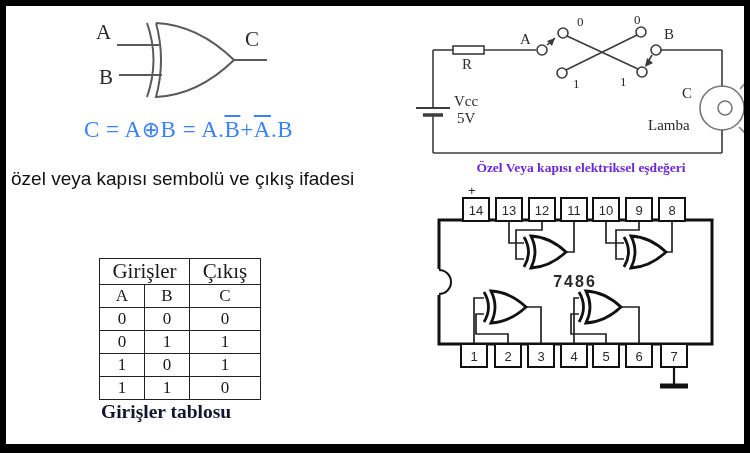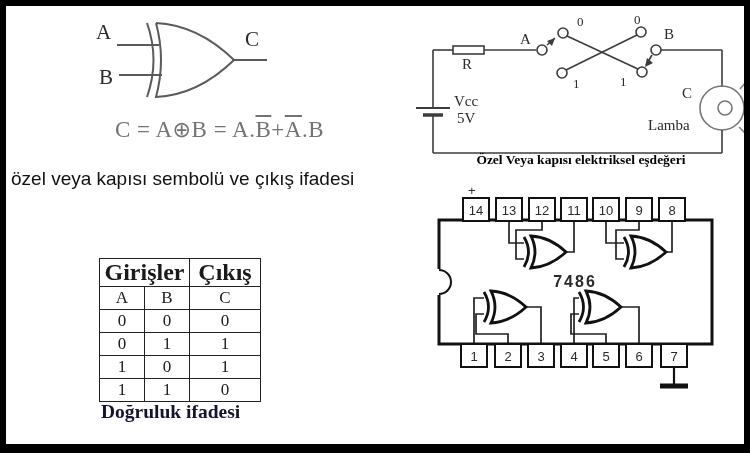--- a/index.html
+++ b/index.html
@@ -5,43 +5,43 @@
   html,body{margin:0;padding:0;background:#888;}
   *{box-sizing:border-box;}
   #stage{
     position:relative;width:750px;height:453px;background:#fff;
     border:6px solid #000;border-bottom-width:9px;overflow:hidden;
     font-family:"Liberation Serif",serif;color:#1a1a1a;
   }
   .abs{position:absolute;}
   
   .formula{
-    left:78px;top:111px;width:240px;text-align:right;
-    font-size:23px;color:#737373;letter-spacing:.5px;white-space:nowrap;
+    left:78px;top:111px;width:240px;text-align:left;
+    font-size:23px;color:#3b82f6;letter-spacing:.5px;white-space:nowrap;
   }
   .formula .ovl{text-decoration:overline;}
   .formula .oplus{font-size:22px;}
   
   .cap-sans{
     font-family:"Liberation Sans",sans-serif;font-weight:normal;color:#111;
   }
   #symbol-caption{left:5px;top:162px;font-size:19px;white-space:nowrap;}
   #ic-caption{left:431px;top:394px;font-size:17.5px;white-space:nowrap;}
   
-  .cap-serif{font-weight:bold;color:#000000;}
+  .cap-serif{font-weight:bold;color:#6d28d9;margin-top:8px;}
   #circuit-caption{left:425px;top:146px;width:300px;text-align:center;font-size:13.5px;}
   #table-caption{left:95px;top:395px;font-size:19.5px;color:#14142e;font-weight:bold;}
   
   #truth-table{left:93px;top:252px;}
   #truth-table table{border-collapse:collapse;}
   #truth-table td,#truth-table th{
     border:1.6px solid #222;text-align:center;font-size:17px;
     padding:0;height:23px;font-weight:normal;
   }
-  #truth-table th{font-weight:bold;font-size:24px;height:24px;}
+  #truth-table th{font-weight:normal;font-size:21px;height:24px;}
   #truth-table .ca,#truth-table .cb{width:45px;}
   #truth-table .cc{width:71px;}
   svg text{fill:#2a2a2a;}
 </style>
 </head>
 <body>
 
 <div id="stage">
 
   <svg class="abs" style="left:80px;top:6px;" width="235" height="100" viewBox="0 0 235 100">
@@ -150,21 +150,21 @@
       </tr>
       <tr>
         <td>1</td>
         <td>1</td>
         <td>0</td>
       </tr>
     </tbody>
       </table>
   </div>
 
-  <div class="abs" id="table-caption">Doğruluk ifadesi</div>
+  <div class="abs" id="table-caption">Girişler tablosu</div>
 
   <svg class="abs" style="left:430px;top:180px;" width="318" height="212" viewBox="0 0 318 212">
 
     <g stroke="#222" stroke-width="1.7" fill="none">
 
       <polyline points="73,34 73,57 88,57"></polyline>
       <polyline points="106,34 106,44 80,44 80,73 88,73"></polyline>
       <polyline points="130,66 138,66 138,34"></polyline>
 
       <polyline points="170,34 170,57 188,57"></polyline>

